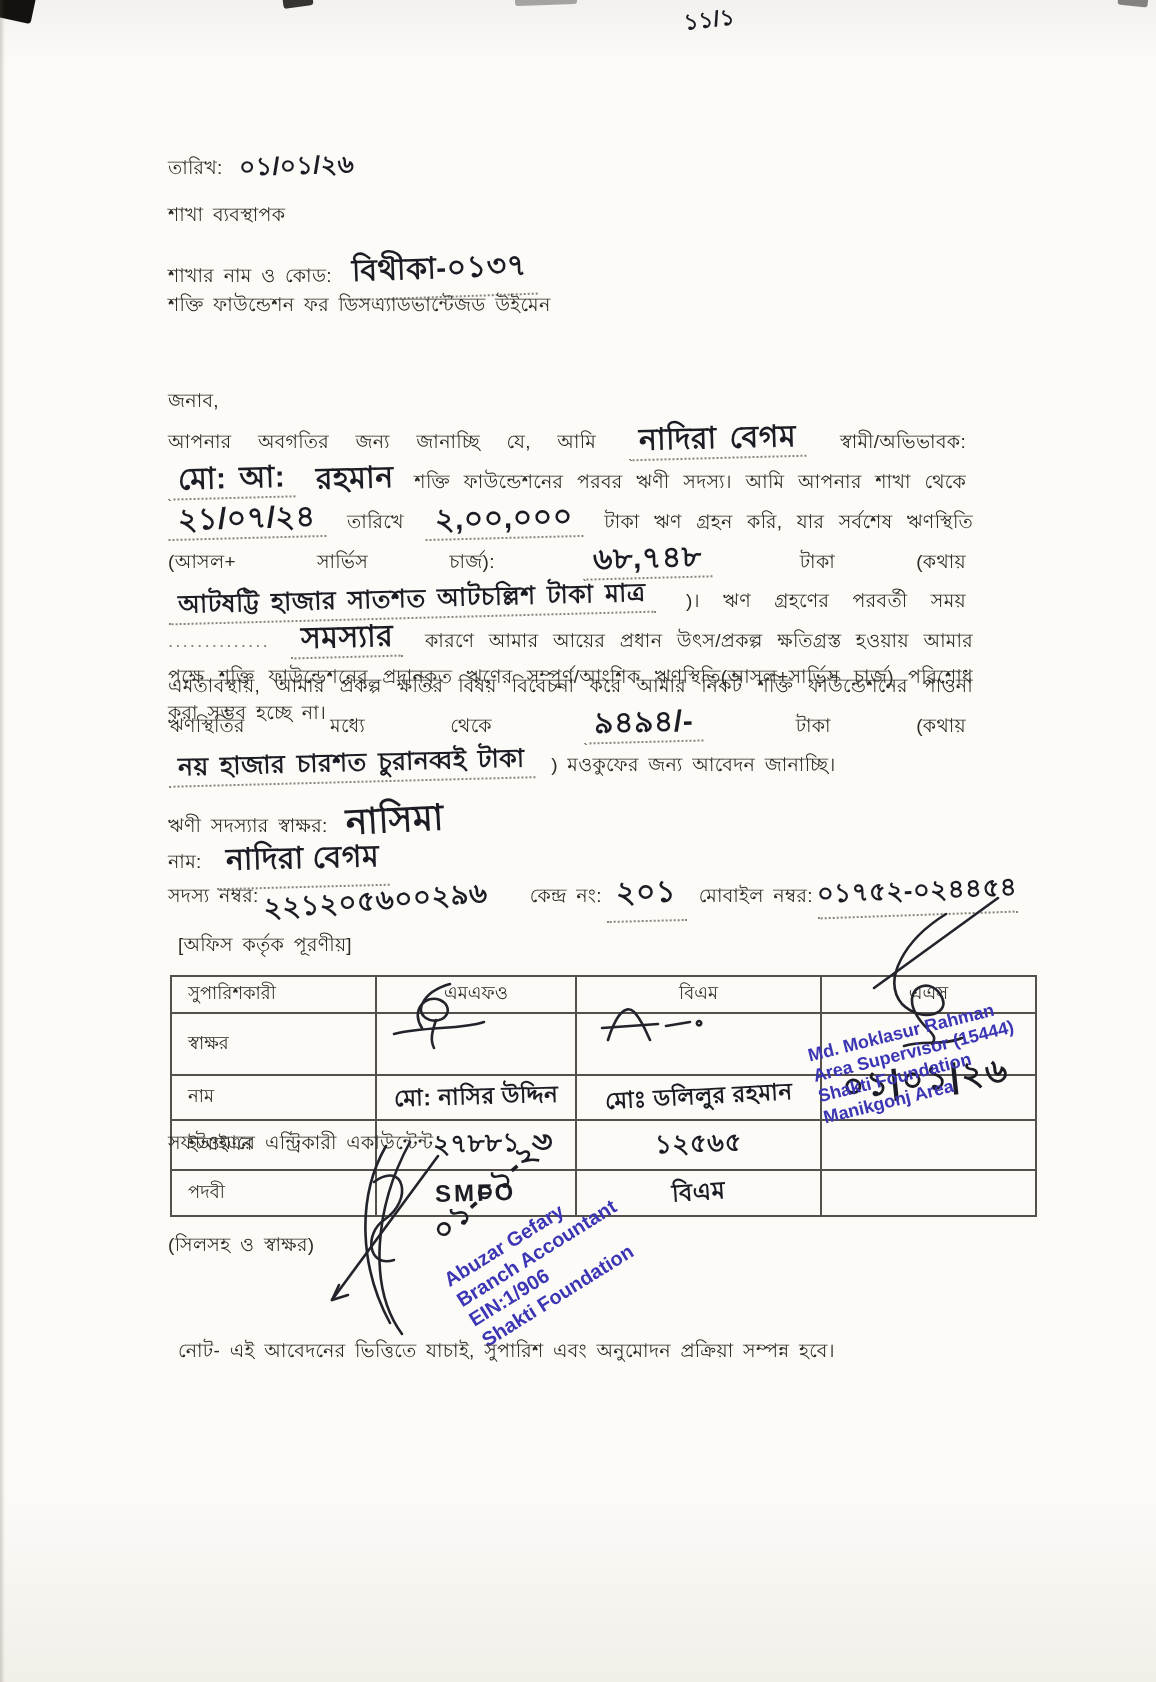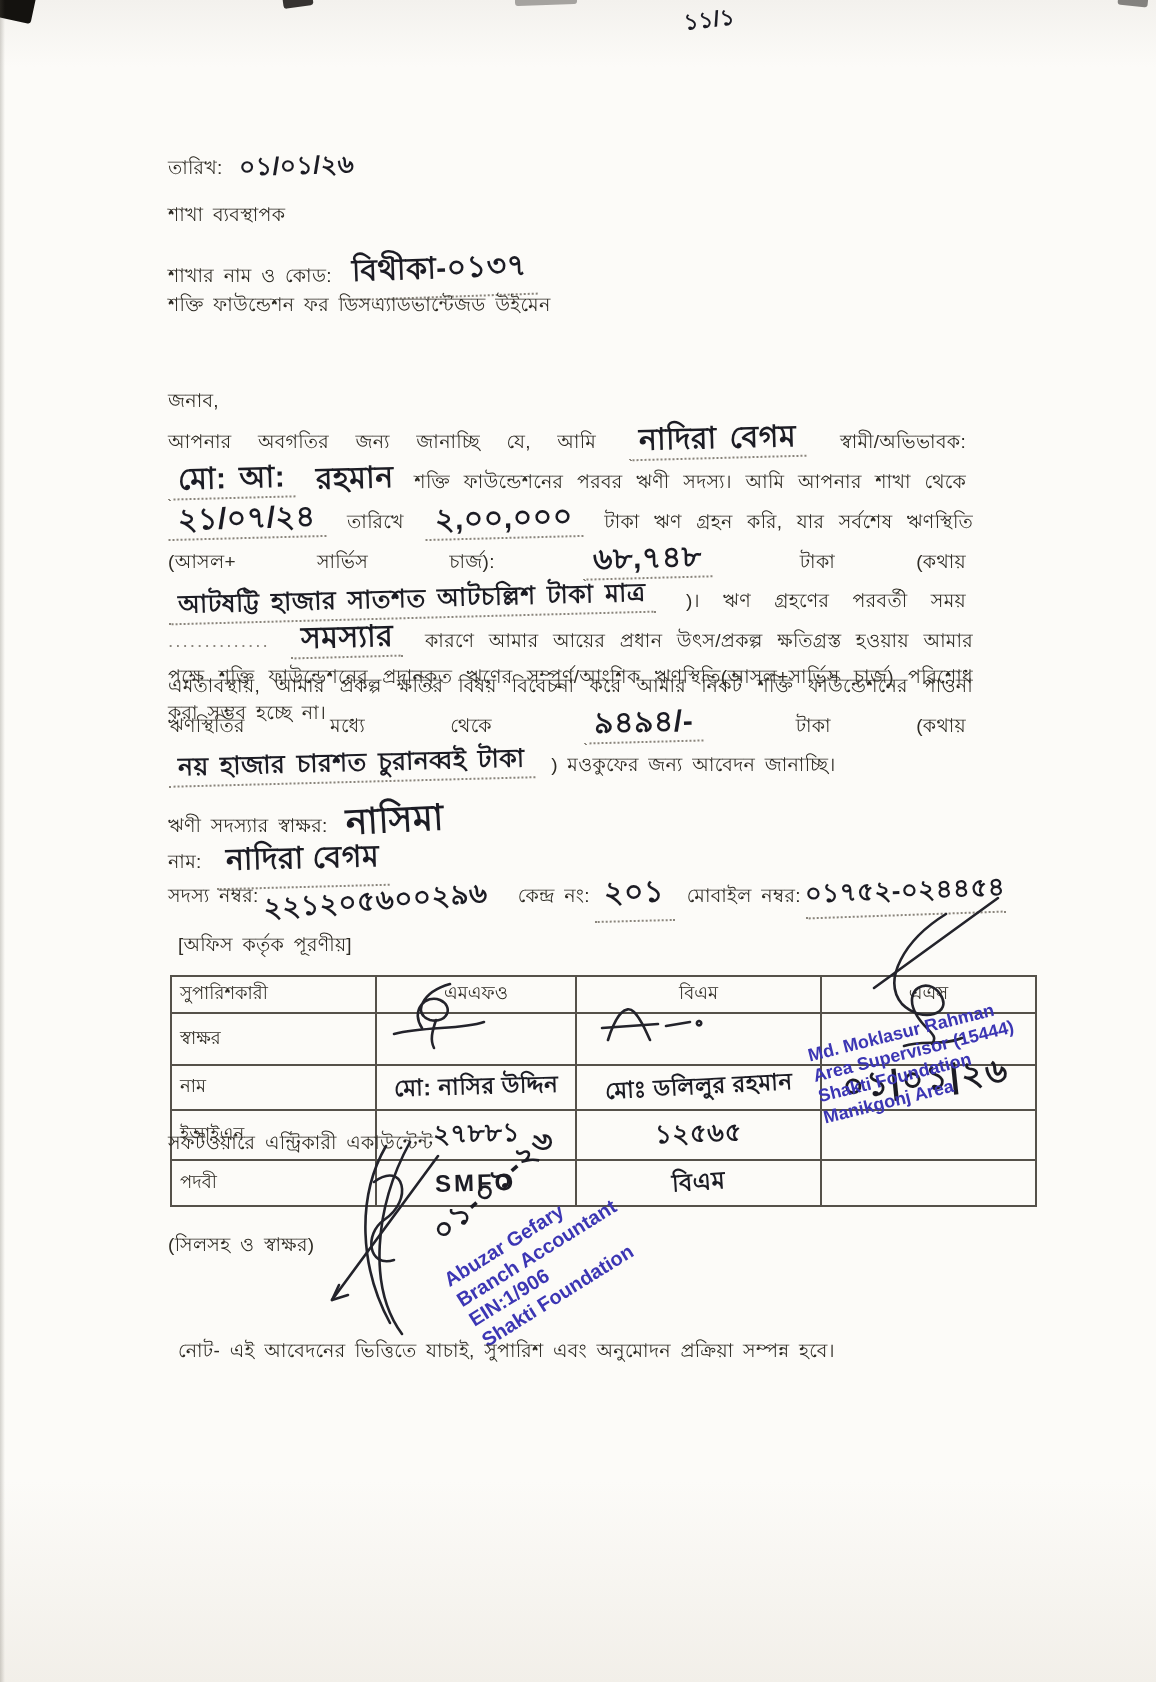--- a/index.html
+++ b/index.html
@@ -18,21 +18,21 @@
   .seg{margin-right:7px;}
   .hw{
     color:#1c1c24; font-weight:600; letter-spacing:.5px;
     display:inline-block; transform:rotate(-1.5deg);
   }
   .fill{border-bottom:2px dotted #8a857c; padding:0 10px 1px;}
   .hw-lg{font-size:25px;} .hw-xl{font-size:30px;}
   .dots{color:#8a857c; letter-spacing:2px;}
   
   table.office{border-collapse:collapse; table-layout:fixed;}
-  table.office td{border:2px solid #55514a; padding:2px 8px; font-size:18px; color:#2e2b24; vertical-align:middle; overflow:visible;}
+  table.office td{border:2px solid #55514a; padding:2px 16px; font-size:18px; color:#2e2b24; vertical-align:middle; overflow:visible;}
   table.office td.c{text-align:center;}
   
   .stamp{color:#3c36b4; font-weight:bold; line-height:1.18; transform-origin:left top;}
   .stamp div{white-space:nowrap;}
   svg.sig{overflow:visible;}
   svg.sig path{fill:none; stroke:#23232b; stroke-width:2.6; stroke-linecap:round;}
   
   .smudge{background:#14120f; border-radius:3px;}
 </style>
 </head>
@@ -95,21 +95,21 @@
     <span class="printed">ঋণী সদস্যার স্বাক্ষর:</span>
     <span class="hw" style="font-size:36px;margin-left:14px;transform:rotate(-3deg);">নাসিমা</span>
   </div>
   <div class="abs" style="left:168px;top:834px;">
     <span class="printed">নাম:</span>
     <span class="hw hw-xl fill" style="margin-left:10px;">নাদিরা বেগম</span>
   </div>
   <div class="abs" style="left:168px;top:868px;width:900px;">
     <span class="printed">সদস্য নম্বর:</span>
     <span class="hw" style="font-size:28px;transform:rotate(-4deg) translateY(8px);">২২১২০৫৬০০২৯৬</span>
-    <span class="printed" style="margin-left:26px;">কেন্দ্র নং:</span>
+    <span class="printed" style="margin-left:38px;">কেন্দ্র নং:</span>
     <span class="hw hw-xl fill">২০১</span>
     <span class="printed" style="margin-left:8px;">মোবাইল নম্বর:</span>
     <span class="hw" style="font-size:26px;border-bottom:2px dotted #8a857c;transform:rotate(-2deg) translateY(-3px);">০১৭৫২-০২৪৪৫৪</span>
   </div>
 
   <div class="abs printed" style="left:178px;top:930px;">[অফিস কর্তৃক পূরণীয়]</div>
 
   <table class="office abs" style="left:170px;top:975px;width:865px;">
     <colgroup>
         <col style="width:205px">
@@ -117,21 +117,21 @@
         <col style="width:245px">
         <col style="width:215px">
       </colgroup>
     <tbody>
         <tr style="height:33px;">
       <td>সুপারিশকারী</td>
       <td class="c">এমএফও</td>
       <td class="c">বিএম</td>
       <td class="c">এএস</td>
     </tr>
-    <tr style="height:52px;">
+    <tr style="height:62px;">
       <td>স্বাক্ষর</td>
       <td></td>
       <td></td>
       <td></td>
     </tr>
     <tr style="height:34px;">
       <td>নাম</td>
       <td class="c"><span class="hw" style="font-size:23px;">মো: নাসির উদ্দিন</span></td>
       <td class="c"><span class="hw" style="font-size:23px;transform:rotate(-3deg);">মোঃ ডলিলুর রহমান</span></td>
       <td class="c"></td>

